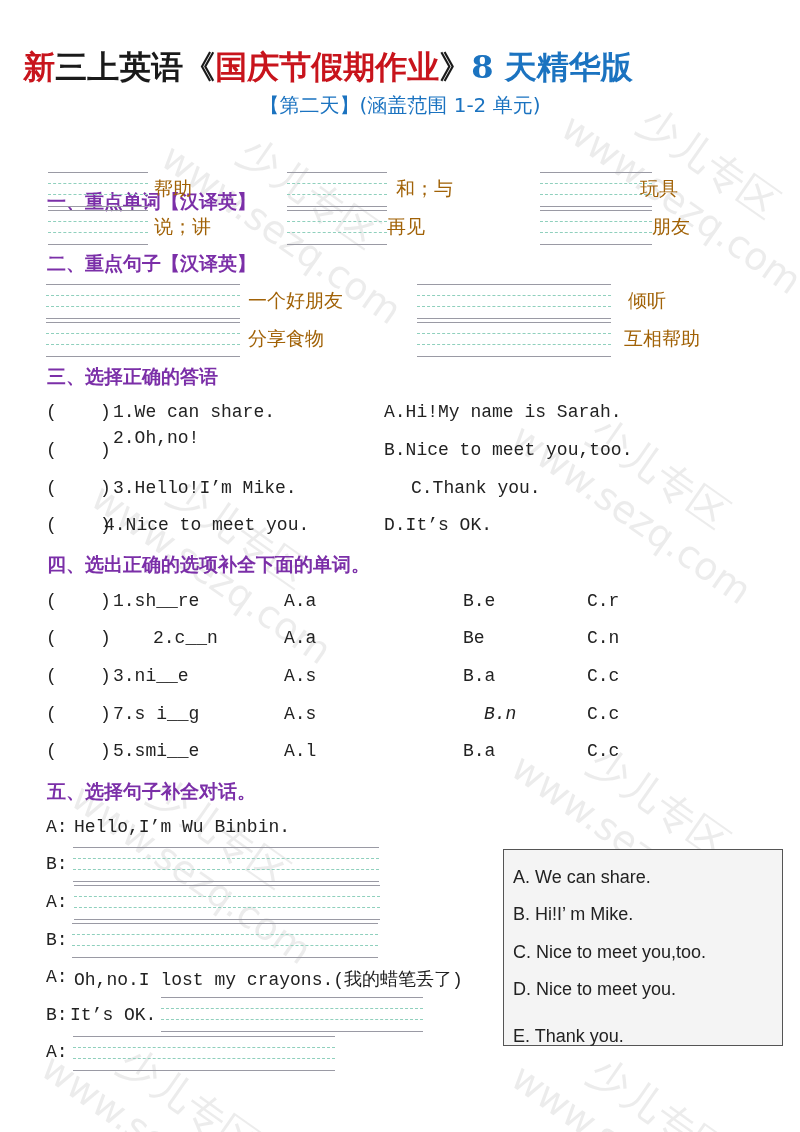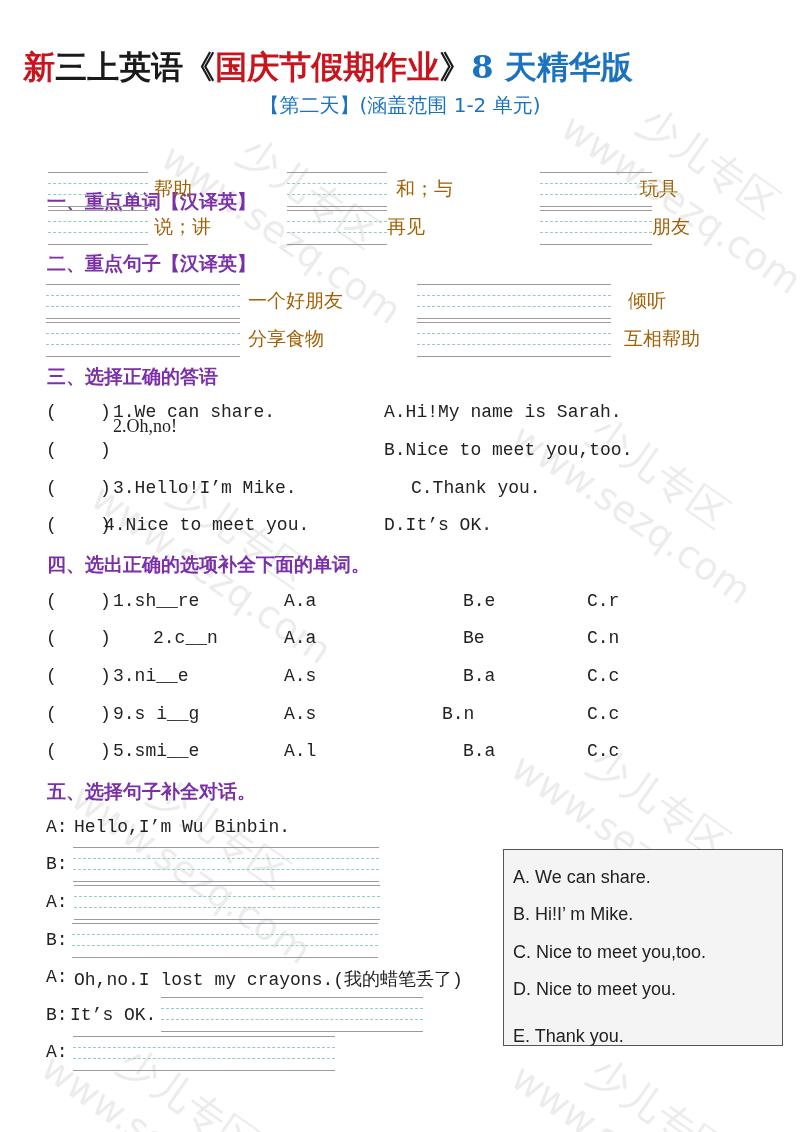--- a/index.html
+++ b/index.html
@@ -185,21 +185,21 @@
   </div>
 <div class="cn-label" style="left:624px; top:326px;">互相帮助</div>
 
 <div class="section-heading" style="top:364px;">三、选择正确的答语</div>
 
 <div class="bracket" style="left:46px; top:402px;">(    )</div>
 <div class="mono-row" style="left:113px; top:402px;">1.We can share.</div>
 <div class="mono-row" style="left:384px; top:402px;">A.Hi!My name is Sarah.</div>
 
 <div class="bracket" style="left:46px; top:440px;">(    )</div>
-<div class="mono-row" style="left:113px; top:416px;font-family:Liberation Serif, serif;">2.Oh,no!</div>
+<div class="mono-row" style="left:113px; top:428px;">2.Oh,no!</div>
 <div class="mono-row" style="left:384px; top:440px;">B.Nice to meet you,too.</div>
 
 <div class="bracket" style="left:46px; top:478px;">(    )</div>
 <div class="mono-row" style="left:113px; top:478px;">3.Hello!I’m Mike.</div>
 <div class="mono-row" style="left:411px; top:478px;">C.Thank you.</div>
 
 <div class="bracket" style="left:46px; top:515px;">(    )</div>
 <div class="mono-row" style="left:104px; top:515px;">4.Nice to meet you.</div>
 <div class="mono-row" style="left:384px; top:515px;">D.It’s OK.</div>
 
@@ -217,23 +217,23 @@
 <div class="mono-row" style="left:463px; top:628px;">Be</div>
 <div class="mono-row" style="left:587px; top:628px;">C.n</div>
 
 <div class="bracket" style="left:46px; top:666px;">(    )</div>
 <div class="mono-row" style="left:113px; top:666px;">3.ni__e</div>
 <div class="mono-row" style="left:284px; top:666px;">A.s</div>
 <div class="mono-row" style="left:463px; top:666px;">B.a</div>
 <div class="mono-row" style="left:587px; top:666px;">C.c</div>
 
 <div class="bracket" style="left:46px; top:704px;">(    )</div>
-<div class="mono-row" style="left:113px; top:704px;">9.s i__g</div>
+<div class="mono-row" style="left:113px; top:704px;">7.s i__g</div>
 <div class="mono-row" style="left:284px; top:704px;">A.s</div>
-<div class="mono-row" style="left:442px; top:704px;">B.n</div>
+<div class="mono-row" style="left:484px; top:704px;font-style:italic;">B.n</div>
 <div class="mono-row" style="left:587px; top:704px;">C.c</div>
 
 <div class="bracket" style="left:46px; top:741px;">(    )</div>
 <div class="mono-row" style="left:113px; top:741px;">5.smi__e</div>
 <div class="mono-row" style="left:284px; top:741px;">A.l</div>
 <div class="mono-row" style="left:463px; top:741px;">B.a</div>
 <div class="mono-row" style="left:587px; top:741px;">C.c</div>
 
 <div class="section-heading" style="top:779px;">五、选择句子补全对话。</div>
 

